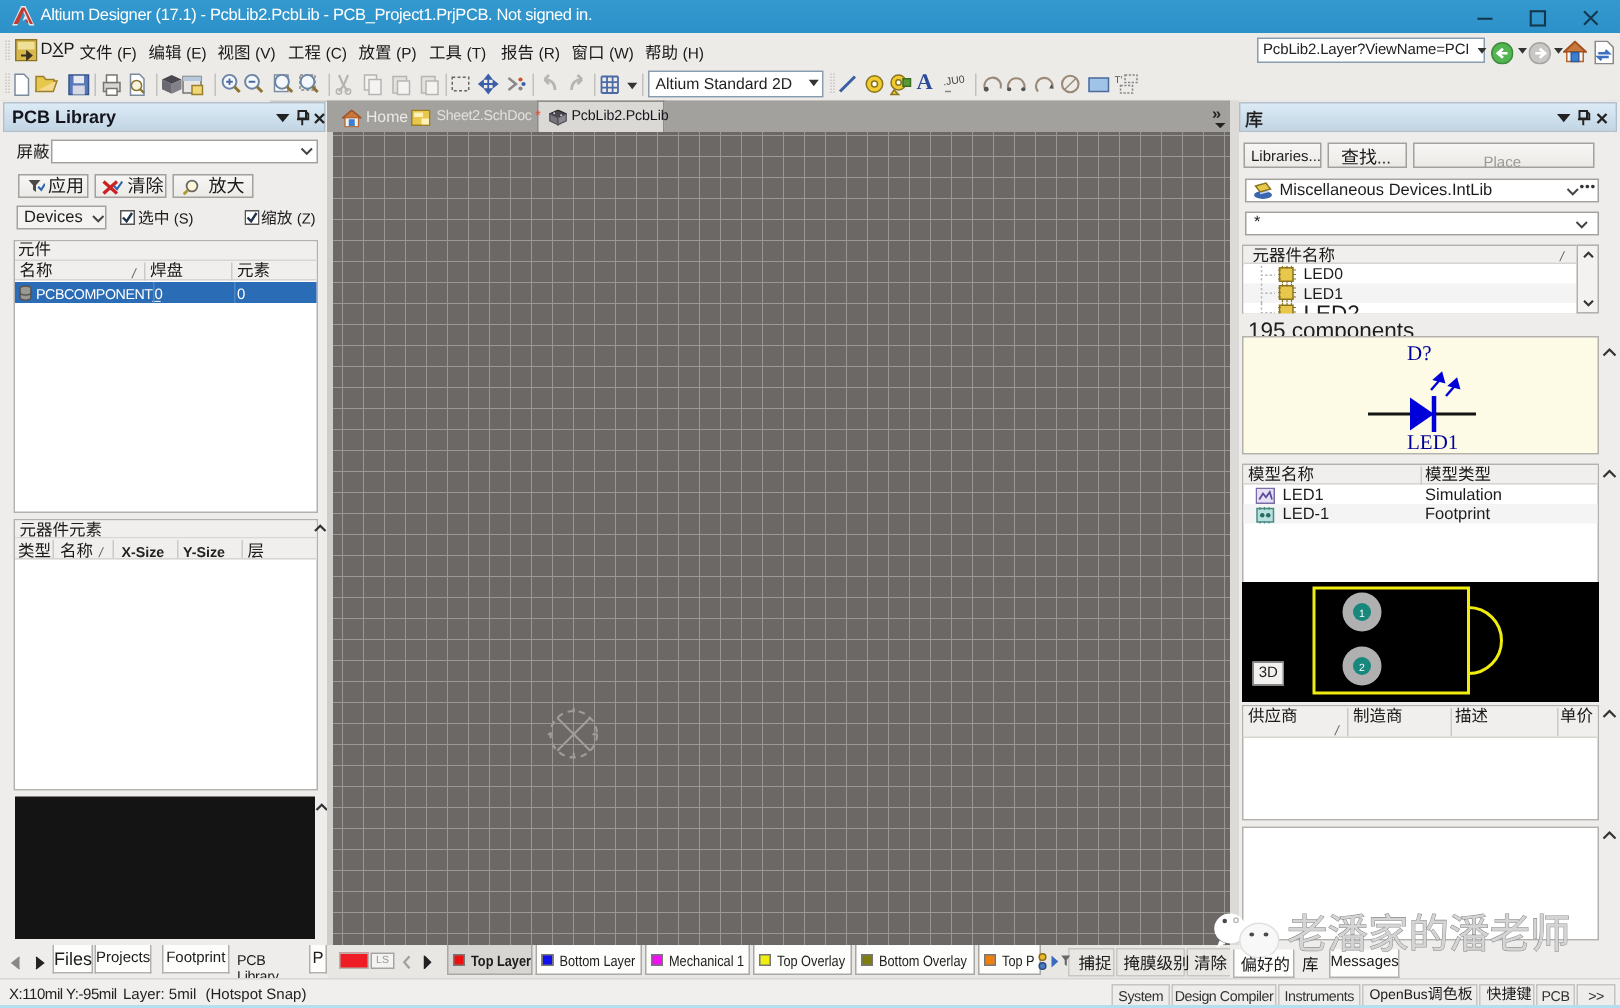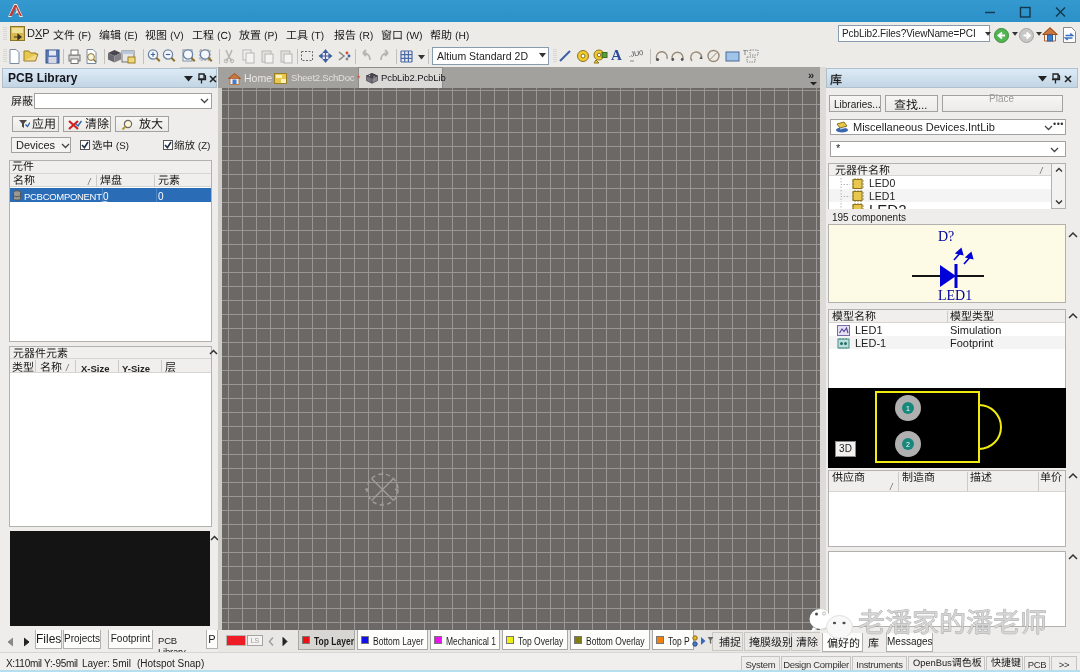--- a/index.html
+++ b/index.html
@@ -13,40 +13,41 @@
 .seg{position:absolute;box-sizing:border-box;background:#eeedeb;border:1px solid #c6c4c2;font-size:9.5px;letter-spacing:-0.3px;color:#333;text-align:center;line-height:15px;height:16px;top:3px;white-space:nowrap}
 </style></head>
 <body>
 
 <div class="ab" style="left:0;top:0;width:1080px;height:22px;background:linear-gradient(#3399cf,#2b91c8)">
  <svg class="ab" style="left:7px;top:3px" width="17" height="16" viewBox="0 0 17 16">
       <polygon points="1,14 7,1 10,1 16,14 12.5,14 10.5,9.5 8,11 9.6,7.4 8.2,4.2 4.5,14" fill="#e8e8e8"></polygon>
       <polygon points="2,13 7.5,2 9.4,2 15,13 13,13 9,4 5,13" fill="#c23b32"></polygon>
       <polygon points="10,12 11,9.8 12,12" fill="#c23b32"></polygon>
     </svg>
+ <div class="ab" style="left:27px;top:0;height:22px;line-height:21px;font-size:11px;letter-spacing:-0.25px;color:#fff">Altium Designer (17.1) - PcbLib2.PcbLib - PCB_Project1.PrjPCB. Not signed in.</div>
  <svg class="ab" style="left:982px;top:0" width="90" height="22" viewBox="0 0 90 22" fill="none" stroke="#14374e" stroke-width="1.4">
       <path d="M3 12.5h10"></path>
       <rect x="38.5" y="7.5" width="9.5" height="9.5"></rect>
       <path d="M74 7.5l9 9M83 7.5l-9 9"></path>
     </svg>
 </div>
 
 <div class="ab" style="left:0;top:22px;width:1080px;height:23px;background:#edebe8">
  <svg class="ab" style="left:3px;top:4px" width="4" height="15">
       <path d="M1 1v13M3 1v13" stroke="#c6c4c1" stroke-width="1" stroke-dasharray="1 1"></path>
     </svg>
  <svg class="ab" style="left:10px;top:4px" width="15" height="15" viewBox="0 0 15 15">
       <rect x="0.5" y="0.5" width="14" height="14" fill="#d8b84c" stroke="#8a7428"></rect>
       <rect x="2" y="2" width="11" height="5" fill="#efe098"></rect>
       <path d="M4 11h7M8 8.5l3 2.5-3 2.5z" fill="#3a3122" stroke="#3a3122" stroke-width="1.2"></path>
     </svg>
  <div class="ab" style="left:27px;top:5px;font-size:11px;color:#1c1c1c">D<span style="text-decoration:underline">X</span>P</div>
 
  <div class="bx wh" style="left:838px;top:3px;width:152px;height:17px;border-color:#889cb0"></div>
- <div class="ab" style="left:842px;top:6px;font-size:10px;letter-spacing:-0.1px;color:#222">PcbLib2.Files?ViewName=PCI</div>
+ <div class="ab" style="left:842px;top:6px;font-size:10px;letter-spacing:-0.1px;color:#222">PcbLib2.Layer?ViewName=PCI</div>
  <svg class="ab" style="left:985px;top:10px" width="6" height="4">
       <polygon points="0,0 6,0 3,3.8" fill="#333"></polygon>
     </svg>
  <svg class="ab" style="left:994px;top:6px" width="15" height="15">
       <circle cx="7.5" cy="7.5" r="7" fill="#53b552" stroke="#3d8a3c"></circle>
       <path d="M11 7.5H5.5M8 4.5l-3.5 3 3.5 3" stroke="#fff" stroke-width="1.8" fill="none"></path>
     </svg>
  <svg class="ab" style="left:1012px;top:10px" width="6" height="4">
       <polygon points="0,0 6,0 3,3.8" fill="#333"></polygon>
     </svg>
@@ -404,21 +405,21 @@
 <svg class="ab" style="left:1051px;top:73px" width="10" height="11" viewBox="0 0 10 11">
     <path d="M2 1h5v5h-5zM7 1.5l1.5 1.5v3.5h-1.5M1 6.5h8M4.5 6.5v4" stroke="#222" stroke-width="1.3" fill="none"></path>
   </svg>
 <svg class="ab" style="left:1064px;top:75px" width="8" height="8">
     <path d="M1 1l6 6M7 1l-6 6" stroke="#222" stroke-width="1.6"></path>
   </svg>
 <div class="bx btn" style="left:829px;top:95px;width:52px;height:17px"></div>
 <div class="ab" style="left:834px;top:99px;font-size:10px;color:#1c1c1c">Libraries...</div>
 <div class="bx btn" style="left:885px;top:95px;width:53px;height:17px"></div>
 <div class="bx btn" style="left:942px;top:95px;width:121px;height:17px"></div>
-<div class="ab" style="left:989px;top:93px;font-size:10px;color:#9c9a97">Place</div>
+<div class="ab" style="left:989px;top:103px;font-size:10px;color:#9c9a97">Place</div>
 <div class="bx wh" style="left:830px;top:119px;width:236px;height:16px"></div>
 <svg class="ab" style="left:835px;top:121px" width="14" height="12">
     <ellipse cx="7" cy="9" rx="6" ry="2.6" fill="#3a66b0"></ellipse>
     <path d="M2 3l7-2 3 4-7 2z" fill="#e8c84c" stroke="#8a7420"></path>
     <path d="M5 8l6-1.5" stroke="#c8d8f0" stroke-width="1.2"></path>
   </svg>
 <div class="ab" style="left:853px;top:121px;font-size:11px;color:#1c1c1c">Miscellaneous Devices.IntLib</div>
 <svg class="ab" style="left:1044px;top:125px" width="9" height="6" fill="none">
     <path d="M1 1l3.5 3.5L8 1" stroke="#444" stroke-width="1.3"></path>
   </svg>
@@ -446,21 +447,21 @@
       <rect x="24" y="1.5" width="9" height="9" fill="#e8c84c" stroke="#8a7420"></rect>
       <path d="M26 0v2M29 0v2M32 0v2M26 10.5v2M29 10.5v2M32 10.5v2M23 3h2M23 6h2M23 9h2M33 3h2M33 6h2M33 9h2" stroke="#8a7420" stroke-width="0.8"></path>
     </svg><div class="ab" style="left:40px;top:-1px;font-size:15px;color:#1c1c1c">LED2</div></div>
 <div class="bx" style="left:1051px;top:163px;width:15px;height:46px;background:#f3f2f0;border:1px solid #b3b1ae"></div>
 <svg class="ab" style="left:1055px;top:167px" width="8" height="6">
     <path d="M1 4.5L4 1.5 7 4.5" stroke="#333" stroke-width="1.4" fill="none"></path>
   </svg>
 <svg class="ab" style="left:1055px;top:199px" width="8" height="6">
     <path d="M1 1.5L4 4.5 7 1.5" stroke="#333" stroke-width="1.4" fill="none"></path>
   </svg>
-<div class="ab" style="left:832px;top:212px;font-size:10px;color:#1c1c1c">195 components</div>
+<div class="ab" style="left:832px;top:212px;font-size:15px;color:#1c1c1c">195 components</div>
 <div class="bx" style="left:828px;top:224px;width:238px;height:79px;background:#fdfae5;border:1px solid #b3b1ae"></div>
 <div class="ab" style="left:938px;top:229px;font-size:14px;color:#00009c;font-family:'Liberation Serif',serif">D?</div>
 <svg class="ab" style="left:908px;top:243px" width="80" height="50">
     <path d="M4 33h72" stroke="#131313" stroke-width="2"></path>
     <polygon points="32,22 32,44 48,33" fill="#0000d8"></polygon>
     <path d="M48 21v24" stroke="#0000d8" stroke-width="3"></path>
     <g stroke="#0000d8" stroke-width="1.6" fill="#0000d8">
       <path d="M46 17l7-8" fill="none"></path>
       <polygon points="53,6 54.5,11.5 48.5,10"></polygon>
       <path d="M56 21l7-8" fill="none"></path>

